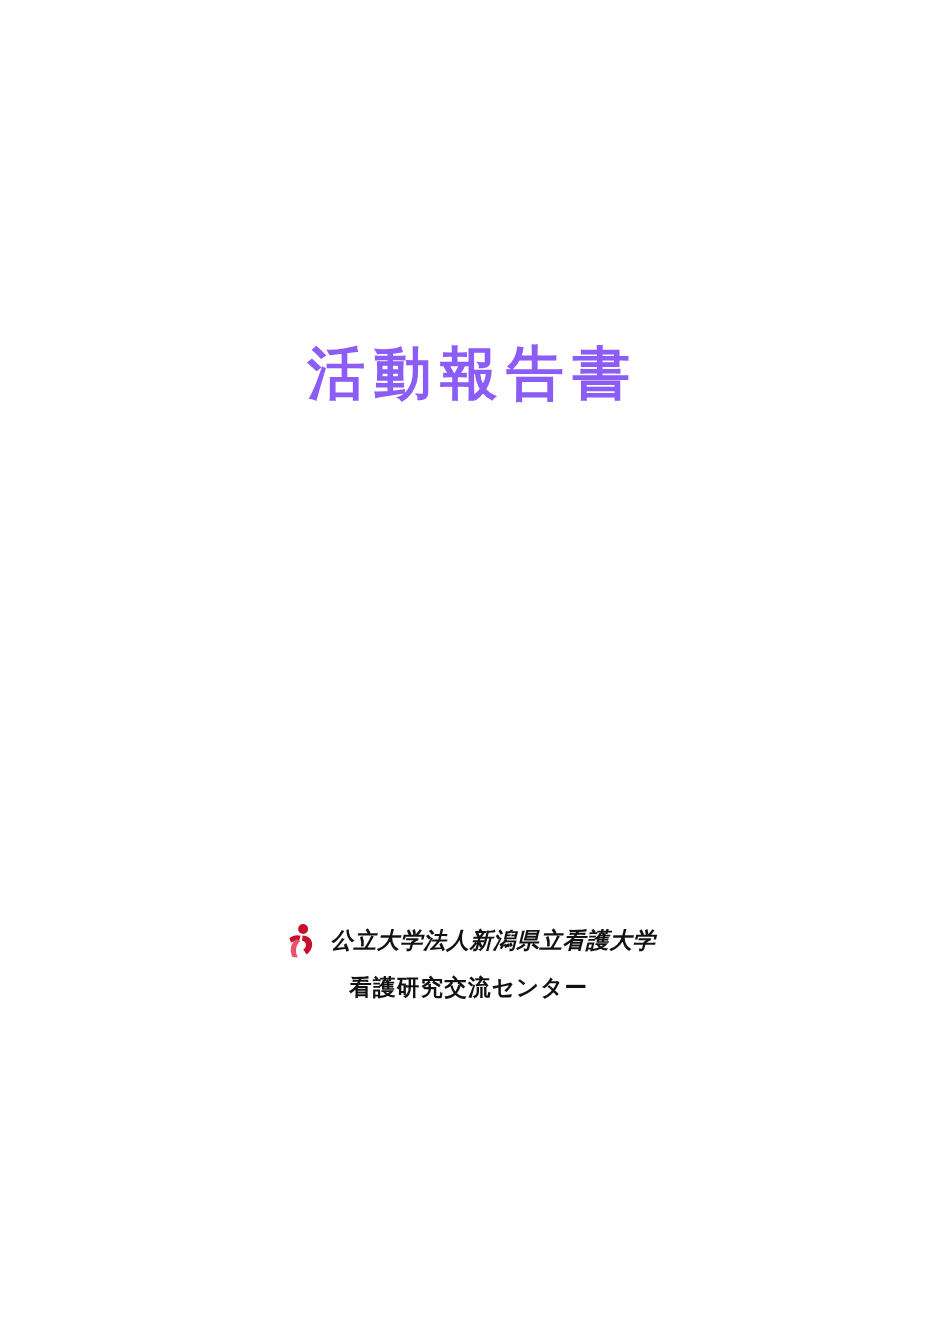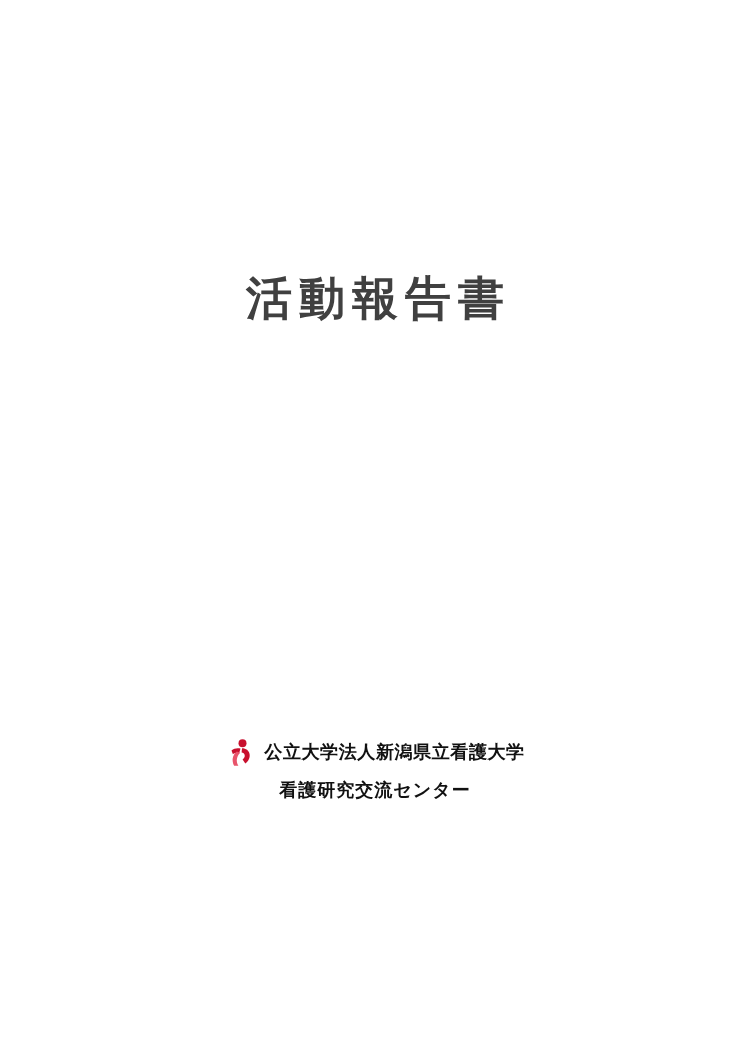--- a/index.html
+++ b/index.html
@@ -40,21 +40,21 @@
     margin: 0;
     white-space: nowrap;
   }
 
   .doc-maintitle {
     margin: 12px;
     margin-top: 64px;
     font-size: 46px;
     font-weight: 700;
     letter-spacing: 7px;
-    color: #404040;
+    color: #8b5cf6;
     line-height: 1.25;
     white-space: nowrap;
     text-indent: 7px;
   }
 
   .footer-block {
     position: absolute;
     top: 716px;
     left: 0;
     width: 750px;
@@ -69,20 +69,21 @@
     margin: 0;
     line-height: 1.5;
   }
 
   .org-line {
     margin-top: 19px;
     display: flex;
     align-items: center;
     justify-content: center;
     gap: 5px;
+    font-style: italic;
   }
 
   .org-logo {
     display: block;
     width: 34px;
     height: 34px;
     flex: 0 0 auto;
     position: relative;
     top: 1px;
   }

